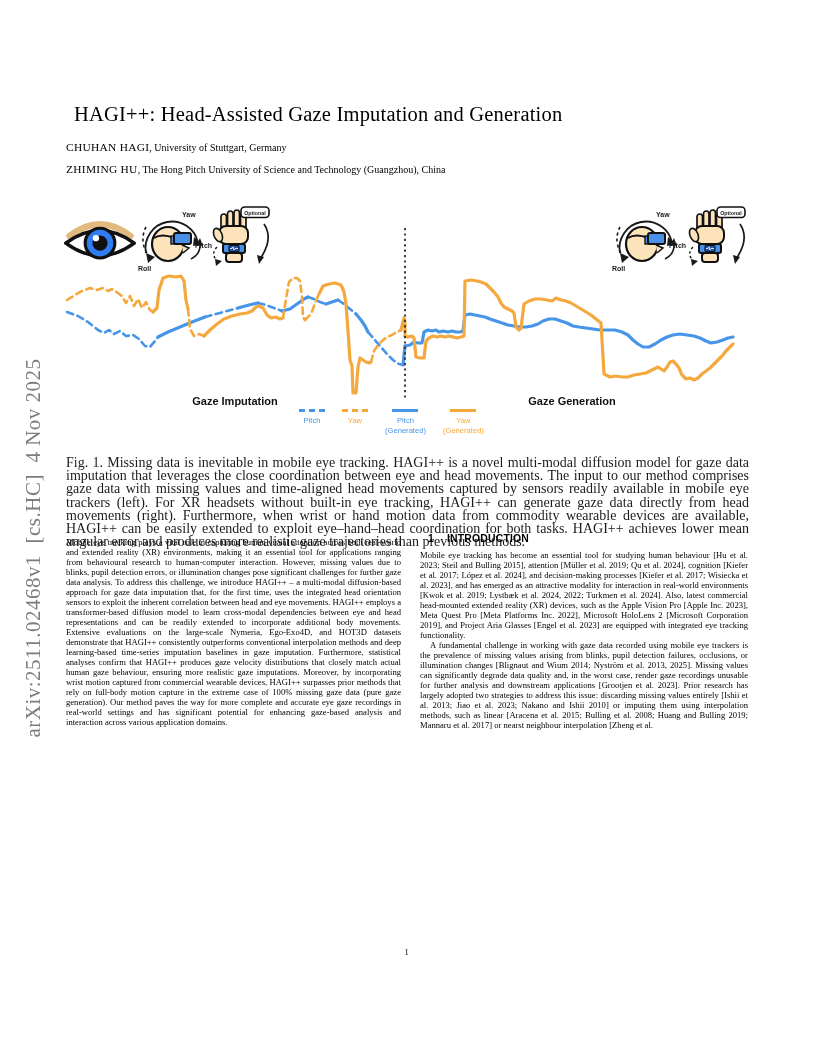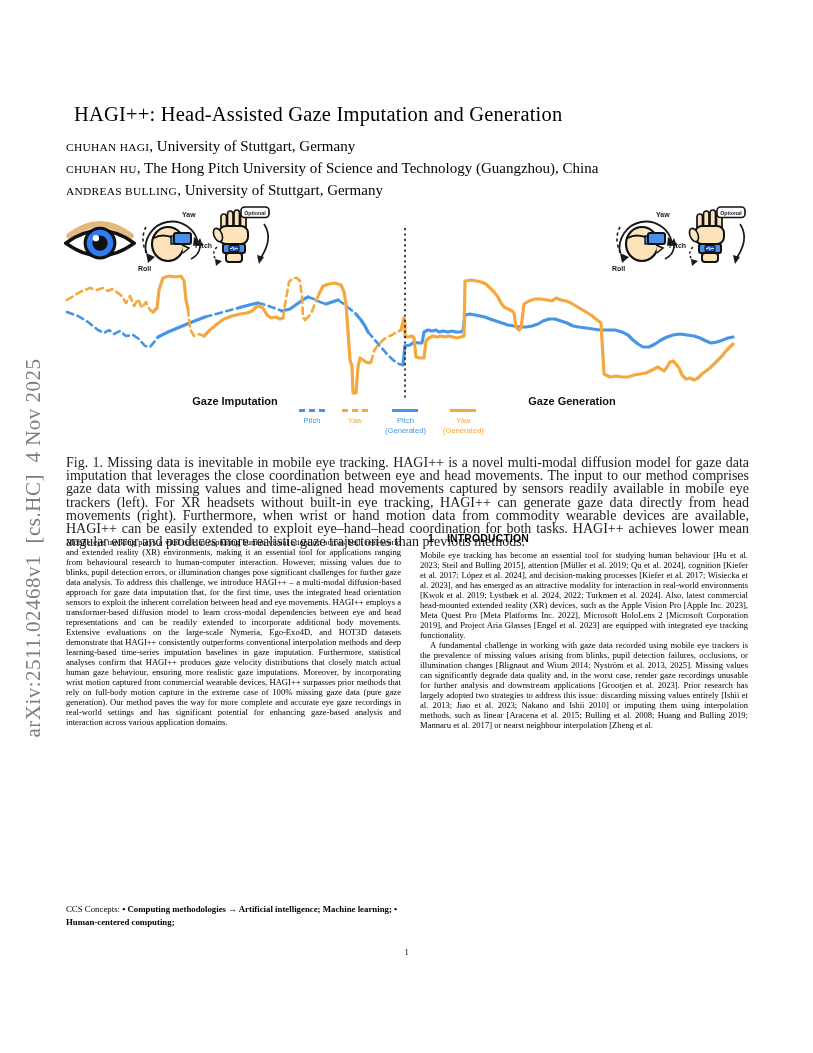--- a/index.html
+++ b/index.html
@@ -5,21 +5,21 @@
   html,body{margin:0;padding:0;background:#fff;}
   .page{position:relative;width:813px;height:1053px;background:#fff;overflow:hidden;
         font-family:"Liberation Serif",serif;color:#000;}
   .arxiv-side{position:absolute;left:33px;top:548px;transform:translate(-50%,-50%) rotate(-90deg);
         white-space:pre;font-size:21px;color:#7d7d7d;font-family:"Liberation Serif",serif;letter-spacing:.5px;}
   .title{position:absolute;left:66px;top:95px;margin:8px;font-size:20.5px;font-weight:500;
         letter-spacing:.2px;white-space:nowrap;}
   .authors{position:absolute;left:66px;top:137px;}
   .author-line{margin-bottom:4px;white-space:nowrap;}
   .aname{font-size:11.4px;letter-spacing:.3px;}
-  .aaff{font-size:15px;}
+  .aaff{font-size:10px;}
   .figure-svg{position:absolute;left:60px;top:205px;width:690px;height:210px;}
   .legend{position:absolute;left:299px;top:409px;display:flex;align-items:flex-start;gap:17px;
         font-family:"Liberation Sans",sans-serif;font-size:7.6px;line-height:9.5px;text-align:center;}
   .leg-item{display:flex;flex-direction:column;align-items:center;}
   .swatch{width:26px;height:0;margin-bottom:4px;}
   .caption{position:absolute;left:66px;top:456px;width:683px;margin:0;font-size:14px;
         line-height:13.2px;text-align:justify;color:#1b1b1b;}
   .col{position:absolute;font-size:8.6px;line-height:10px;text-align:justify;}
   .col p{margin:0;}
   .col-left{left:66px;top:537px;width:335px;}
@@ -40,24 +40,21 @@
 
   <div class="arxiv-side">arXiv:2511.02468v1  [cs.HC]  4 Nov 2025</div>
 
   <h1 class="title">HAGI++: Head-Assisted Gaze Imputation and Generation</h1>
 
   <div class="authors">
     <div class="author-line">
       <span class="aname">CHUHAN HAGI</span><span class="aaff">, University of Stuttgart, Germany</span>
     </div>
     <div class="author-line">
-      <span class="aname">CHUHAN HU</span><span class="aaff">, The Hong Pitch University of Science and Technology (Guangzhou), China</span>
-    </div>
-    <div class="author-line">
-      <span class="aname">ANDREAS BULLING</span><span class="aaff">, University of Stuttgart, Germany</span>
+      <span class="aname">ZHIMING HU</span><span class="aaff">, The Hong Pitch University of Science and Technology (Guangzhou), China</span>
     </div>
   </div>
 
   <svg class="figure-svg" viewBox="0 0 690 210">
     <defs>
       <g id="g-head">
         <path d="M10,46 A26,26 0 1 1 62,36" fill="none" stroke="#1a1a1a" stroke-width="1.8"></path>
         <polygon points="58,30 66,37 57,39" fill="#1a1a1a"></polygon>
         <path d="M10,20 A26,26 0 0 0 14,50" fill="none" stroke="#1a1a1a" stroke-width="1.6" stroke-dasharray="3 3"></path>
         <polygon points="10,46 19,50 12,56" fill="#1a1a1a"></polygon>
@@ -159,23 +156,20 @@
       <div>(Generated)</div>
     </div>
   </div>
 
   <p class="caption">Fig. 1.  Missing data is inevitable in mobile eye tracking. HAGI++ is a novel multi-modal diffusion model for gaze data imputation that leverages the close coordination between eye and head movements. The input to our method comprises gaze data with missing values and time-aligned head movements captured by sensors readily available in mobile eye trackers (left). For XR headsets without built-in eye tracking, HAGI++ can generate gaze data directly from head movements (right). Furthermore, when wrist or hand motion data from commodity wearable devices are available, HAGI++ can be easily extended to exploit eye–hand–head coordination for both tasks. HAGI++ achieves lower mean angular error and produces more realistic gaze trajectories than previous methods.</p>
 
   <div class="col col-left">
     <p>Mobile eye tracking plays a vital role in capturing human visual attention across both real-world and extended reality (XR) environments, making it an essential tool for applications ranging from behavioural research to human-computer interaction. However, missing values due to blinks, pupil detection errors, or illumination changes pose significant challenges for further gaze data analysis. To address this challenge, we introduce HAGI++ – a multi-modal diffusion-based approach for gaze data imputation that, for the first time, uses the integrated head orientation sensors to exploit the inherent correlation between head and eye movements. HAGI++ employs a transformer-based diffusion model to learn cross-modal dependencies between eye and head representations and can be readily extended to incorporate additional body movements. Extensive evaluations on the large-scale Nymeria, Ego-Exo4D, and HOT3D datasets demonstrate that HAGI++ consistently outperforms conventional interpolation methods and deep learning-based time-series imputation baselines in gaze imputation. Furthermore, statistical analyses confirm that HAGI++ produces gaze velocity distributions that closely match actual human gaze behaviour, ensuring more realistic gaze imputations. Moreover, by incorporating wrist motion captured from commercial wearable devices, HAGI++ surpasses prior methods that rely on full-body motion capture in the extreme case of 100% missing gaze data (pure gaze generation). Our method paves the way for more complete and accurate eye gaze recordings in real-world settings and has significant potential for enhancing gaze-based analysis and interaction across various application domains.</p>
   </div>
 
-  <div class="ccs">
-    <span>CCS Concepts: </span><b>• Computing methodologies → Artificial intelligence; Machine learning; • Human-centered computing;</b>
-  </div>
 
   <div class="col col-right">
     <h2 class="sec-head">
       <span class="sec-num">1</span><span>INTRODUCTION</span>
     </h2>
     <p>Mobile eye tracking has become an essential tool for studying human behaviour [Hu et al. 2023; Steil and Bulling 2015], attention [Müller et al. 2019; Qu et al. 2024], cognition [Kiefer et al. 2017; López et al. 2024], and decision-making processes [Kiefer et al. 2017; Wisiecka et al. 2023], and has emerged as an attractive modality for interaction in real-world environments [Kwok et al. 2019; Lystbæk et al. 2024, 2022; Turkmen et al. 2024]. Also, latest commercial head-mounted extended reality (XR) devices, such as the Apple Vision Pro [Apple Inc. 2023], Meta Quest Pro [Meta Platforms Inc. 2022], Microsoft HoloLens 2 [Microsoft Corporation 2019], and Project Aria Glasses [Engel et al. 2023] are equipped with integrated eye tracking functionality.</p>
     <p class="indent">A fundamental challenge in working with gaze data recorded using mobile eye trackers is the prevalence of missing values arising from blinks, pupil detection failures, occlusions, or illumination changes [Blignaut and Wium 2014; Nyström et al. 2013, 2025]. Missing values can significantly degrade data quality and, in the worst case, render gaze recordings unusable for further analysis and downstream applications [Grootjen et al. 2023]. Prior research has largely adopted two strategies to address this issue: discarding missing values entirely [Ishii et al. 2013; Jiao et al. 2023; Nakano and Ishii 2010] or imputing them using interpolation methods, such as linear [Aracena et al. 2015; Bulling et al. 2008; Huang and Bulling 2019; Mannaru et al. 2017] or nearst neighbour interpolation [Zheng et al.</p>
   </div>
 
   <div class="pagenum">1</div>

